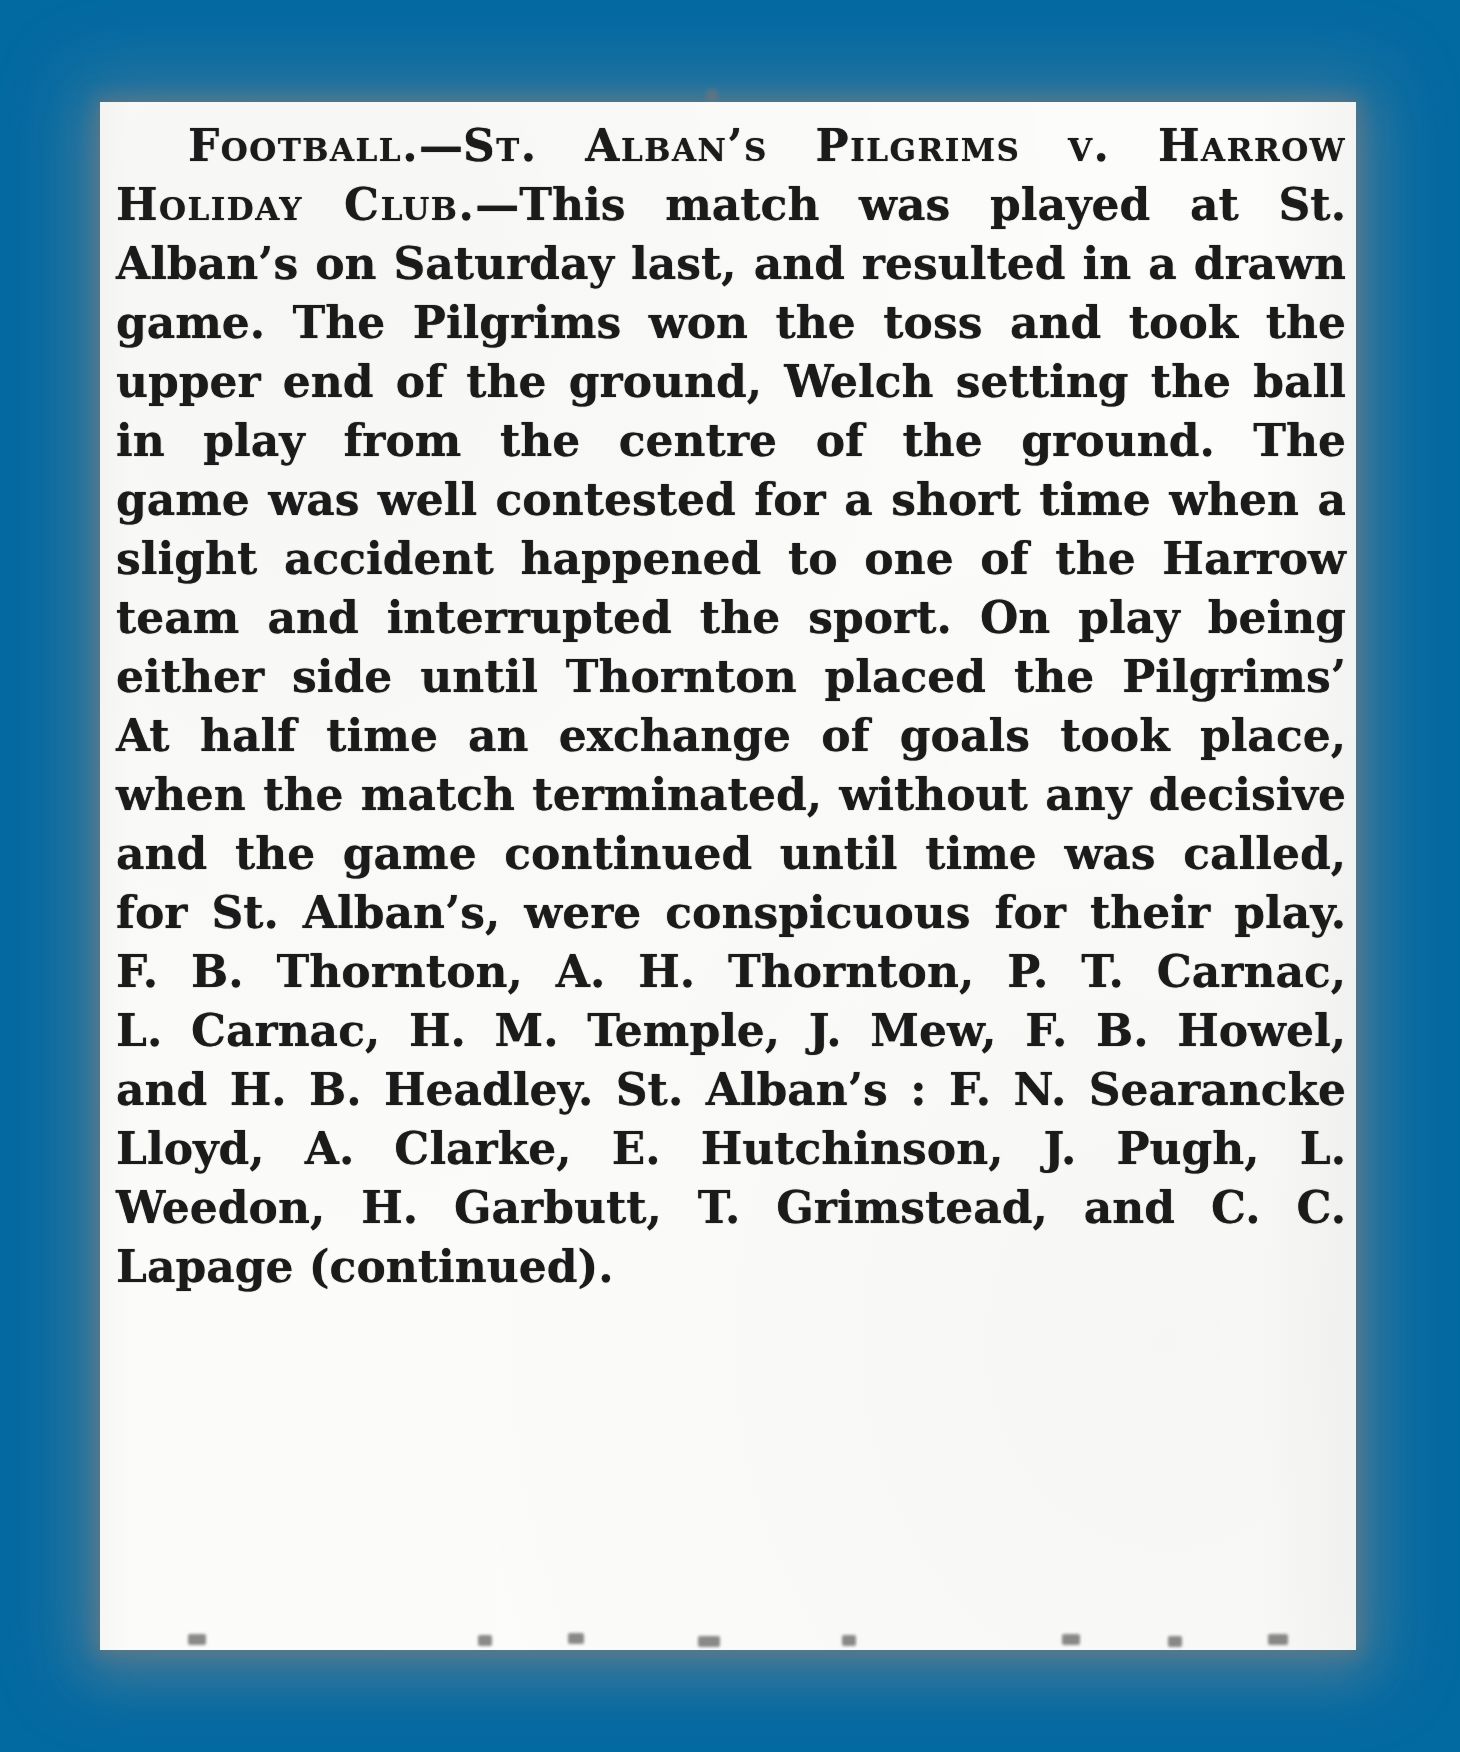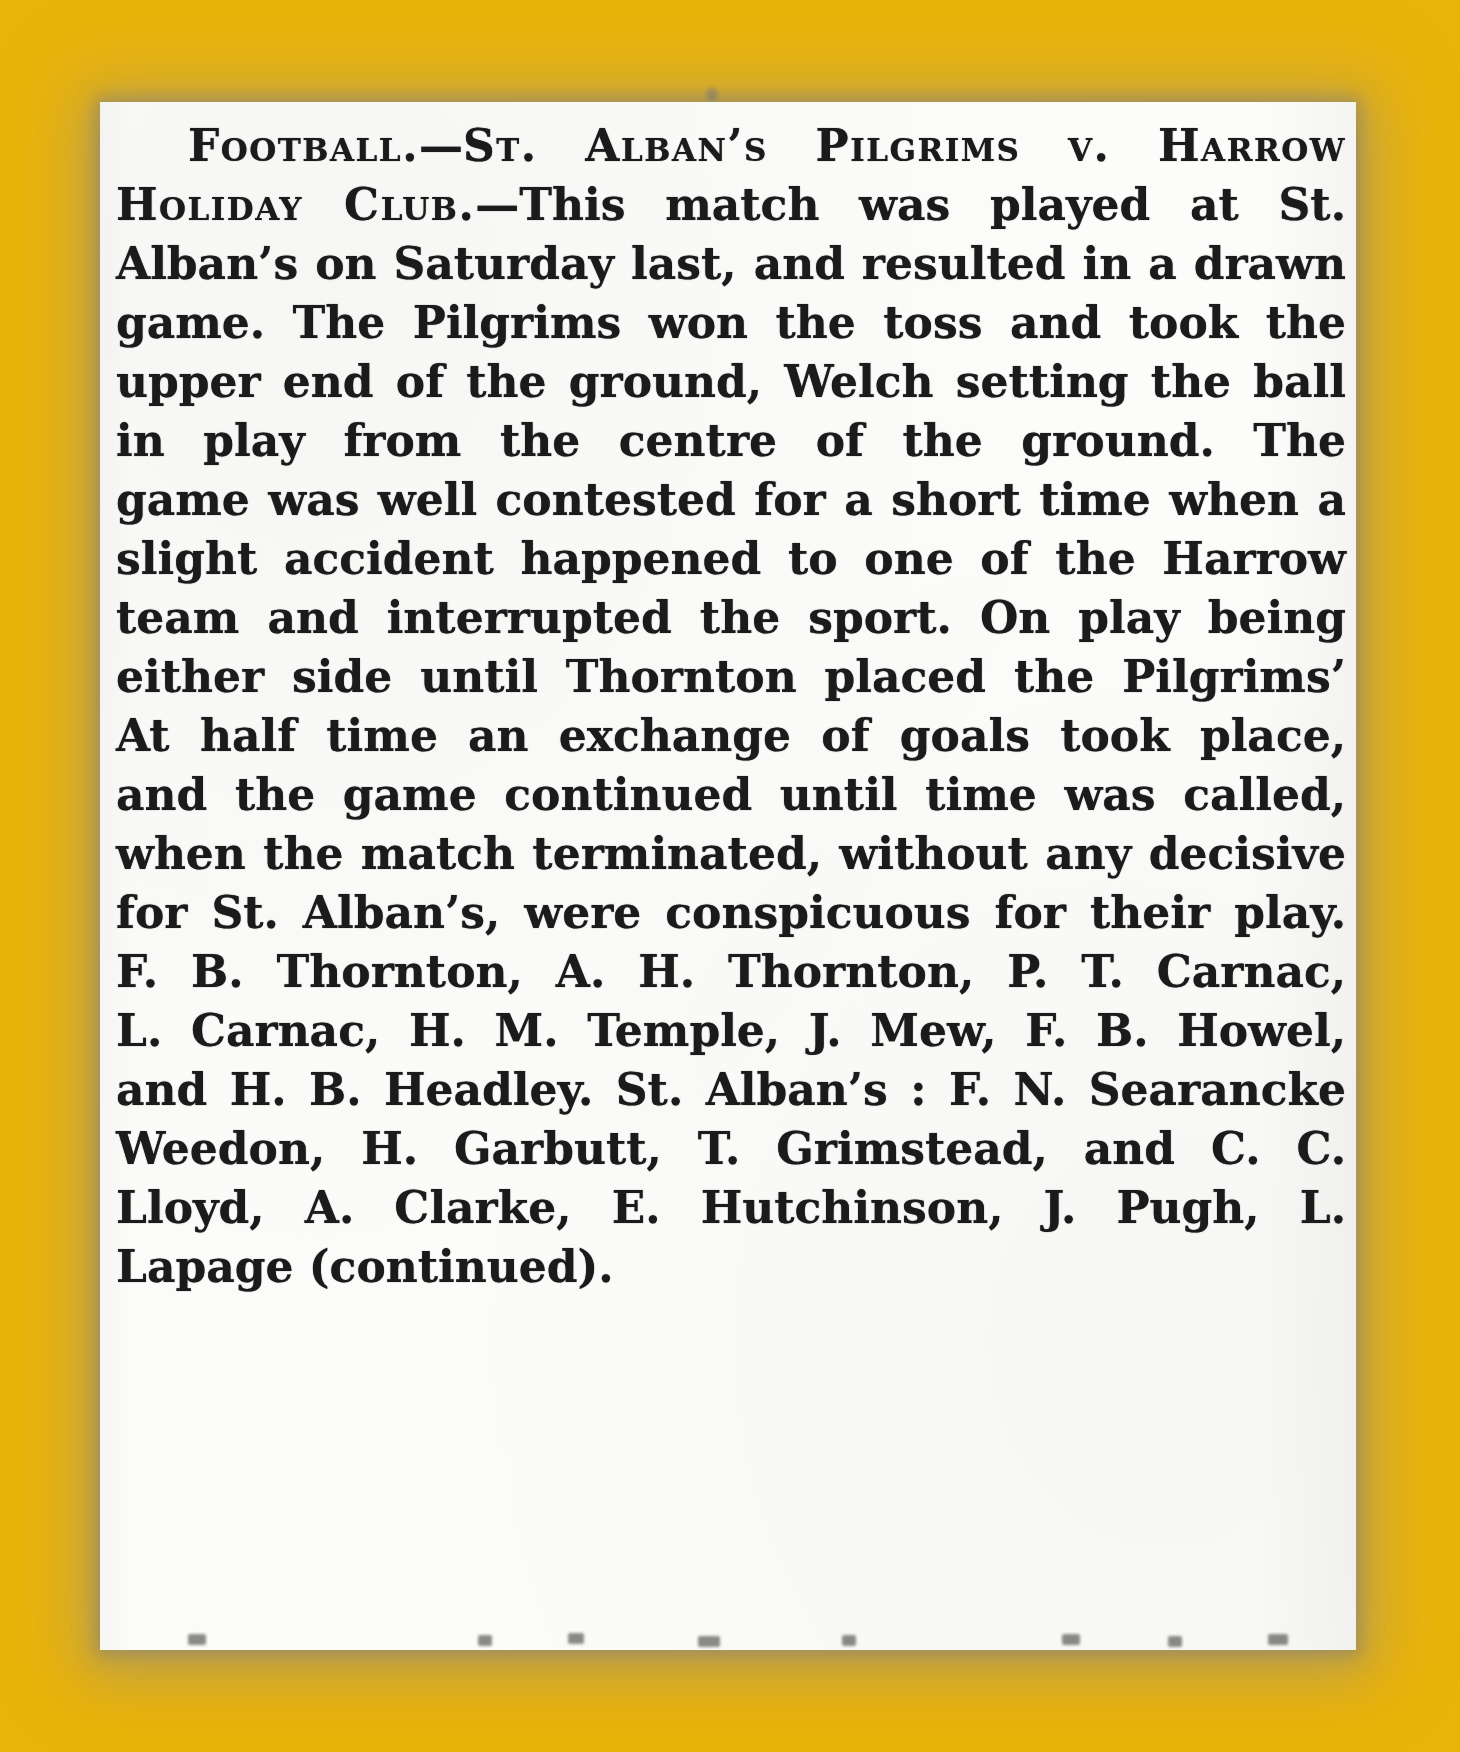--- a/index.html
+++ b/index.html
@@ -5,21 +5,21 @@
   html,body{margin:0;padding:0;}
   body{
     width:1460px;height:1752px;
     background:#ffffff;
     overflow:hidden;
     font-family:"DejaVu Serif", serif;
   }
   .stage{
     position:relative;
     width:1460px;height:1752px;
-    background:#eab308;
+    background:#0369a1;
   }
   
   .paper{
     position:absolute;
     left:100px; top:102px;
     width:1256px; height:1548px;
     background:
       radial-gradient(ellipse at 18% 12%, rgba(0,0,0,0.018), transparent 55%),
       radial-gradient(ellipse at 85% 80%, rgba(0,0,0,0.025), transparent 50%),
       linear-gradient(90deg, #f6f6f4 0%, #fbfbf9 2.5%, #fcfcfa 92%, #f4f4f2 100%);
@@ -86,28 +86,28 @@
         <div class="line"><span class="sc">Holiday Club.</span><span>—This match was played at St.</span></div>
         <div class="line"><span>Alban’s on Saturday last, and resulted in a drawn</span></div>
         <div class="line"><span>game. The Pilgrims won the toss and took the</span></div>
         <div class="line"><span>upper end of the ground, Welch setting the ball</span></div>
         <div class="line"><span>in play from the centre of the ground. The</span></div>
         <div class="line"><span>game was well contested for a short time when a</span></div>
         <div class="line"><span>slight accident happened to one of the Harrow</span></div>
         <div class="line"><span>team and interrupted the sport. On play being</span></div>
         <div class="line"><span>either side until Thornton placed the Pilgrims’</span></div>
         <div class="line"><span>At half time an exchange of goals took place,</span></div>
+        <div class="line"><span>when the match terminated, without any decisive</span></div>
         <div class="line"><span>and the game continued until time was called,</span></div>
-        <div class="line"><span>when the match terminated, without any decisive</span></div>
         <div class="line"><span>for St. Alban’s, were conspicuous for their play.</span></div>
         <div class="line"><span>F. B. Thornton, A. H. Thornton, P. T. Carnac,</span></div>
         <div class="line"><span>L. Carnac, H. M. Temple, J. Mew, F. B. Howel,</span></div>
         <div class="line"><span>and H. B. Headley. St. Alban’s : F. N. Searancke</span></div>
+        <div class="line"><span>Lloyd, A. Clarke, E. Hutchinson, J. Pugh, L.</span></div>
         <div class="line"><span>Weedon, H. Garbutt, T. Grimstead, and C. C.</span></div>
-        <div class="line"><span>Lloyd, A. Clarke, E. Hutchinson, J. Pugh, L.</span></div>
         <div class="line last"><span>Lapage (continued).</span></div>
       </div>
 
     <div class="frag" style="left:88px;  top:1532px; width:18px;"></div>
     <div class="frag" style="left:378px; top:1533px; width:14px;"></div>
     <div class="frag" style="left:468px; top:1531px; width:16px;"></div>
     <div class="frag" style="left:598px; top:1534px; width:22px;"></div>
     <div class="frag" style="left:742px; top:1533px; width:14px;"></div>
     <div class="frag" style="left:962px; top:1532px; width:18px;"></div>
     <div class="frag" style="left:1068px;top:1534px; width:14px;"></div>

